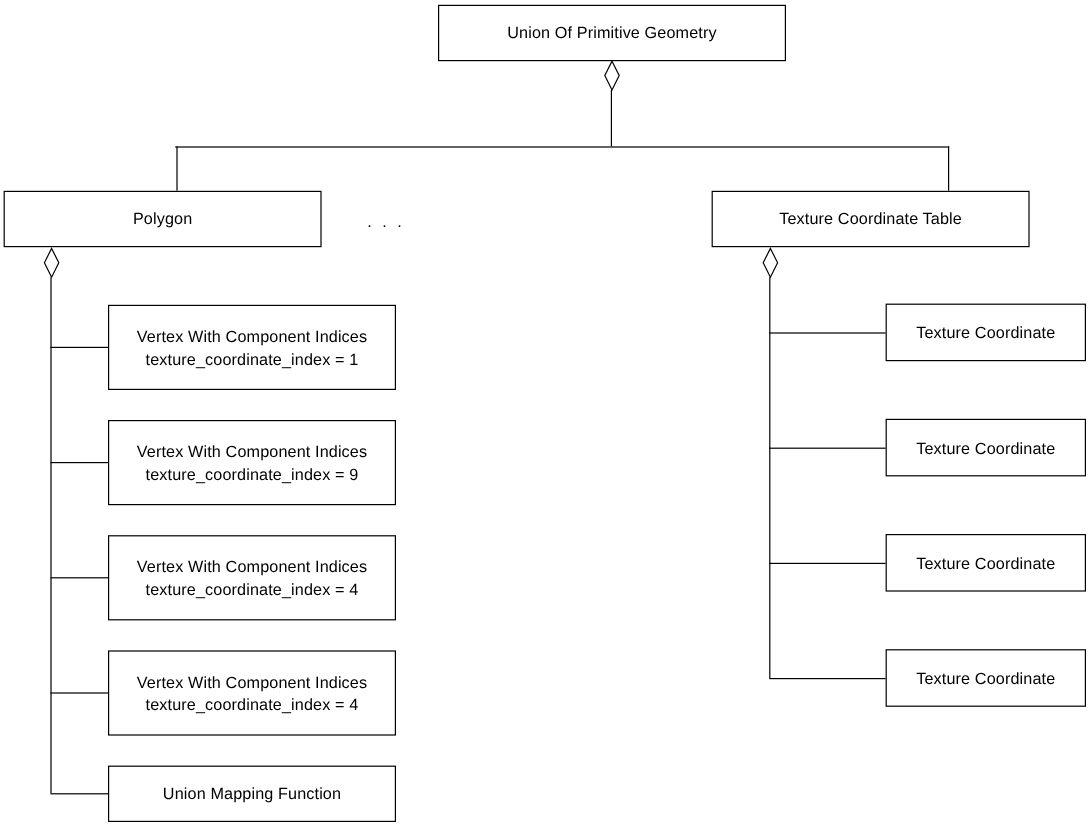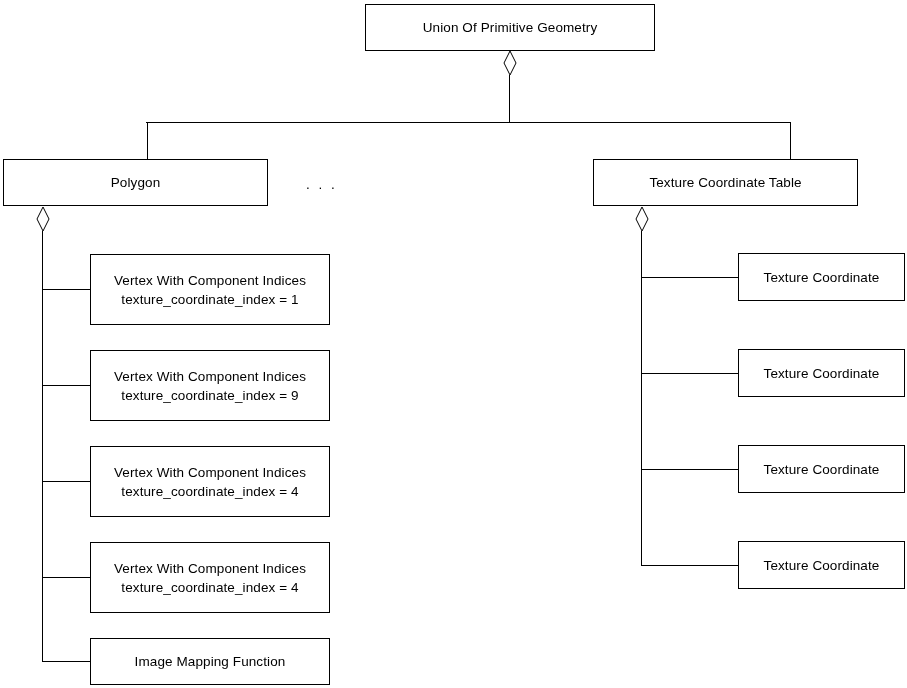--- a/index.html
+++ b/index.html
@@ -125,21 +125,21 @@
     <span class="line1">Vertex With Component Indices</span>
     <span class="line2">texture_coordinate_index = 4</span>
   </div>
 
   <div class="node" style="left:90px; top:542px; width:240px; height:71px;">
     <span class="line1">Vertex With Component Indices</span>
     <span class="line2">texture_coordinate_index = 4</span>
   </div>
 
   <div class="node" style="left:90px; top:638px; width:240px; height:47px;">
-    <span class="line1">Image Mapping Function</span>
+    <span class="line1">Union Mapping Function</span>
   </div>
 
   <div class="diamond" style="left:634px; top:206px;">
     <svg width="16" height="26" viewBox="0 0 16 26">
       <polygon points="8,1 14,13 8,25 2,13" fill="#ffffff" stroke="#000000" stroke-width="1"></polygon>
     </svg>
   </div>
   <div class="edge-v" style="left:641px; top:231px; height:334px;"></div>
 
   <div class="edge-h" style="left:641px; top:277px; width:98px;"></div>

